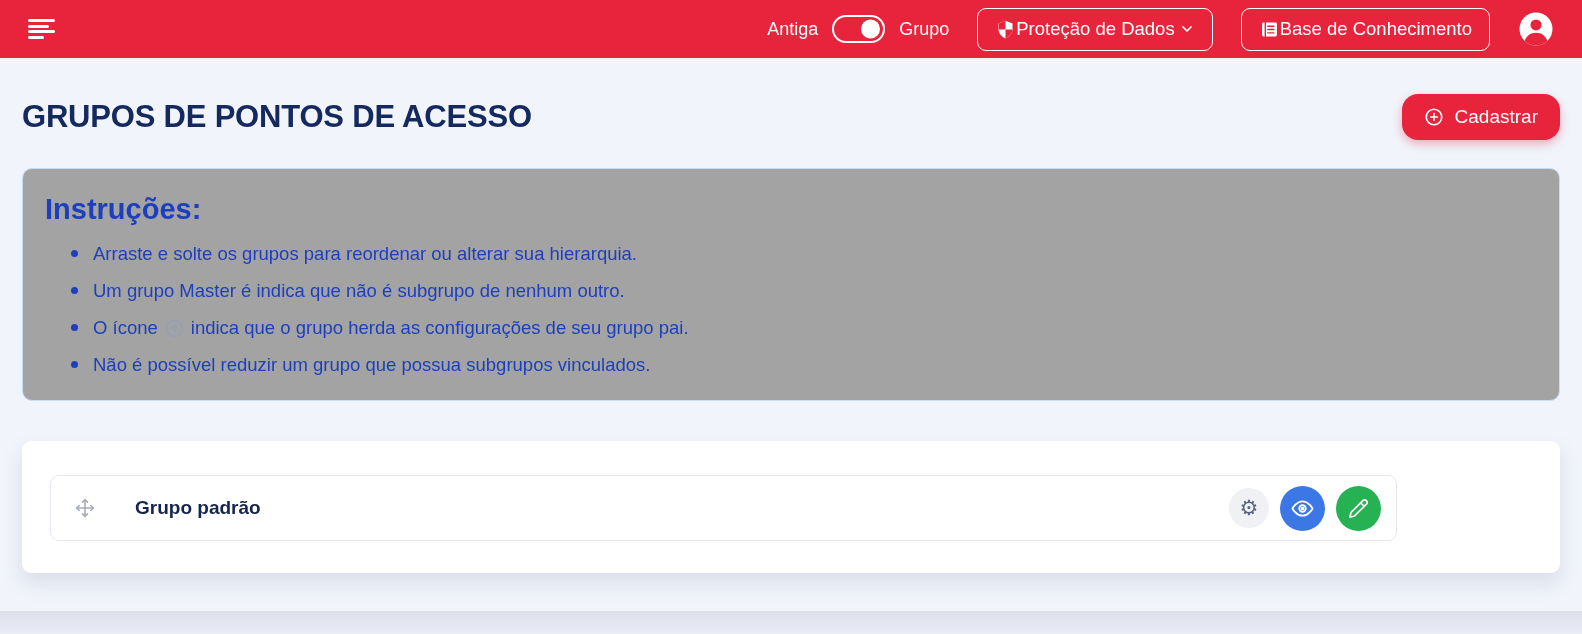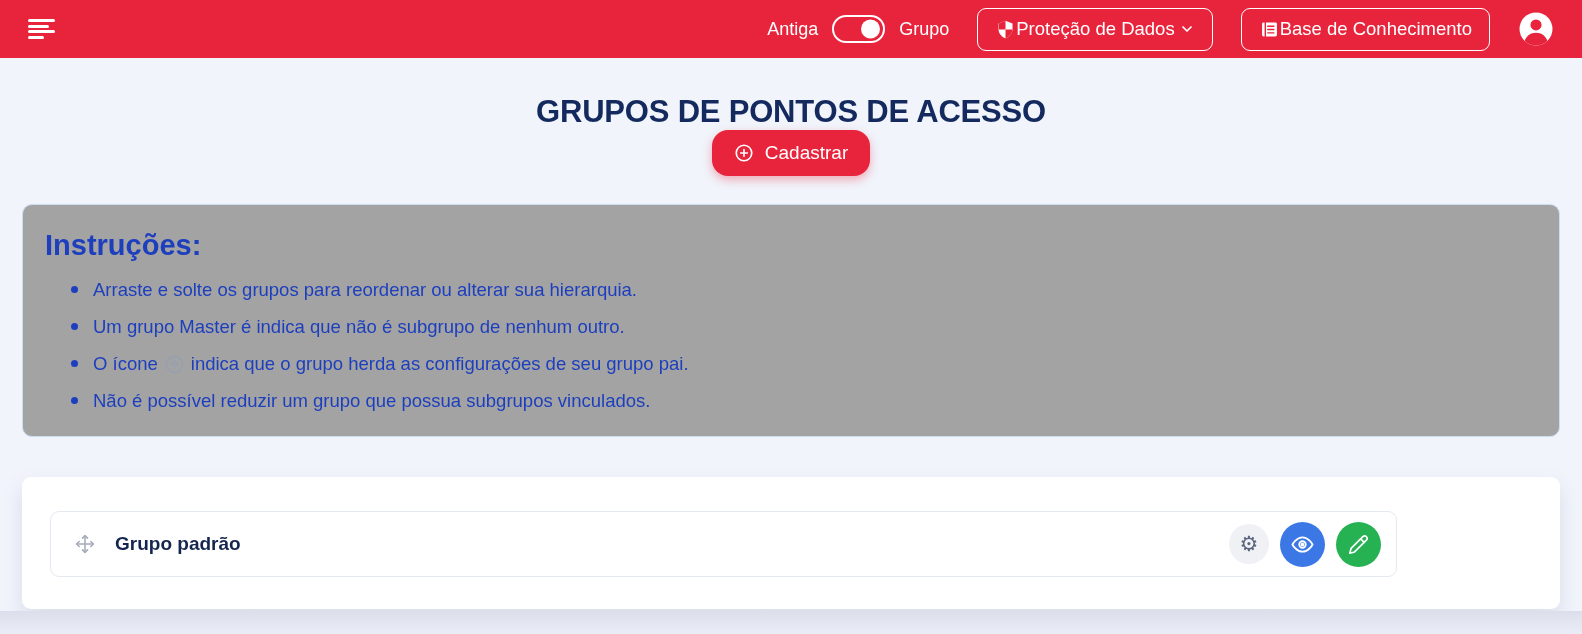--- a/index.html
+++ b/index.html
@@ -47,21 +47,20 @@
   .hdr-btn svg { flex: 0 0 auto; }
   .chevron { margin-left: 4px; }
 
   .avatar-btn { background: none; border: none; padding: 0; cursor: pointer; display: flex; }
 
   
   .content { padding: 0 22px; }
   .page-head {
     display: flex; align-items: center; justify-content: space-between;
     margin-top: 36px;
-    flex-direction: column;
   }
   .page-title {
     margin: 0; font-size: 31px; font-weight: 700; color: #142A5E;
     letter-spacing: -0.2px;
   }
   .cadastrar-btn {
     display: flex; align-items: center; gap: 11px;
     height: 46px; padding: 0 22px;
     background: #E8243C; color: #fff; border: none; border-radius: 16px;
     font-size: 19px; font-family: inherit; cursor: pointer;
@@ -98,21 +97,21 @@
   }
   .group-row {
     width: calc(100% - 135px);
     height: 66px;
     border: 1px solid #E4E9F1; border-radius: 9px;
     display: flex; align-items: center;
     padding: 0 15px 0 20px;
     background: #fff;
   }
   .drag-handle { display: flex; cursor: grab; padding: 4px; }
-  .group-name { margin-left: 16px; font-size: 19px; font-weight: 700; color: #15254F; }
+  .group-name { margin-left: 36px; font-size: 19px; font-weight: 700; color: #15254F; }
   .row-actions { margin-left: auto; display: flex; align-items: center; gap: 11px; }
   .icon-btn {
     border: none; border-radius: 50%; cursor: pointer;
     display: flex; align-items: center; justify-content: center;
     padding: 0;
   }
   .gear-btn { width: 40px; height: 40px; background: #F0F1F4; }
   .gear-glyph { font-family: "DejaVu Sans", sans-serif; font-size: 21px; color: #5A6680; line-height: 1; }
   .eye-btn { width: 45px; height: 45px; background: #3C78E5; }
   .edit-btn { width: 45px; height: 45px; background: #26B253; }

